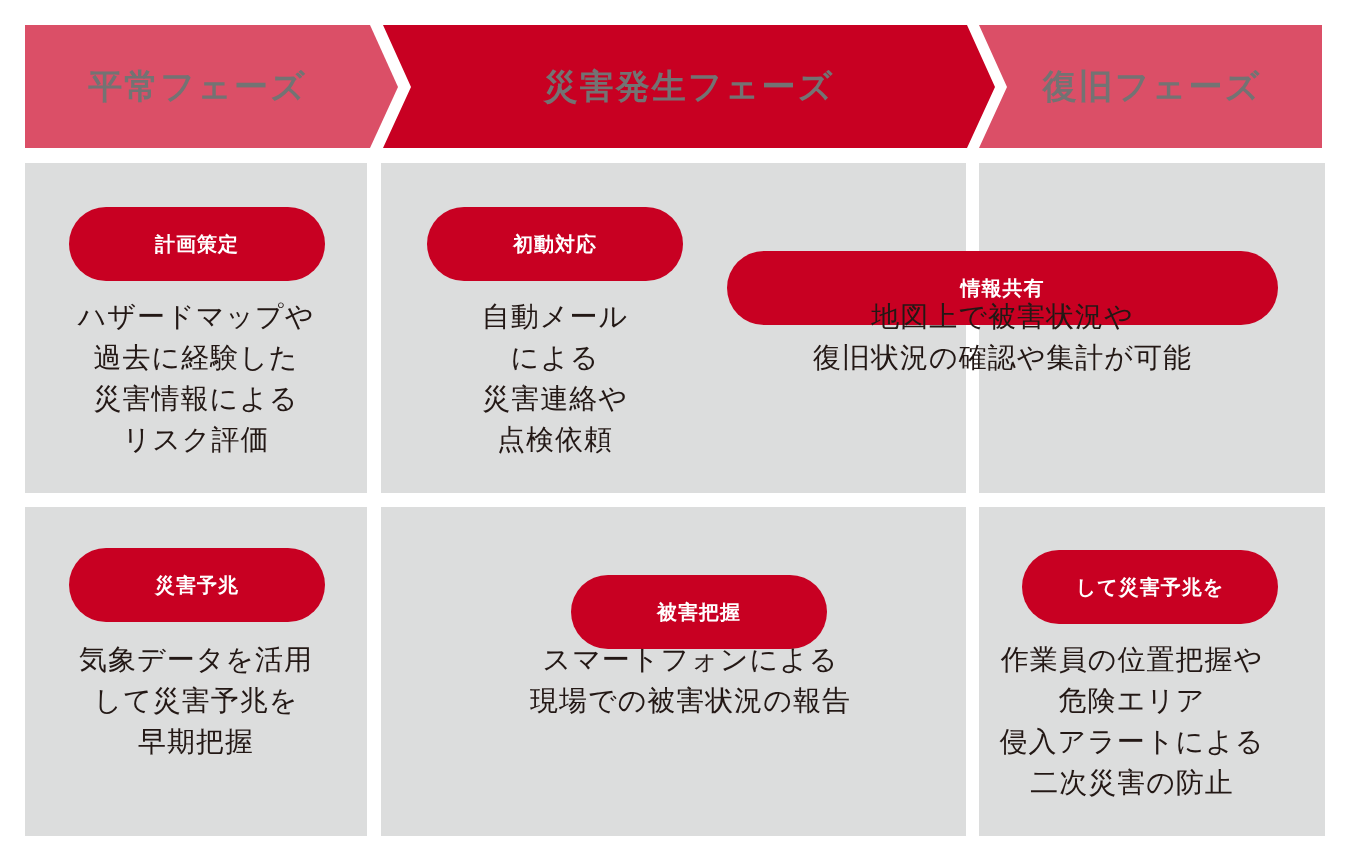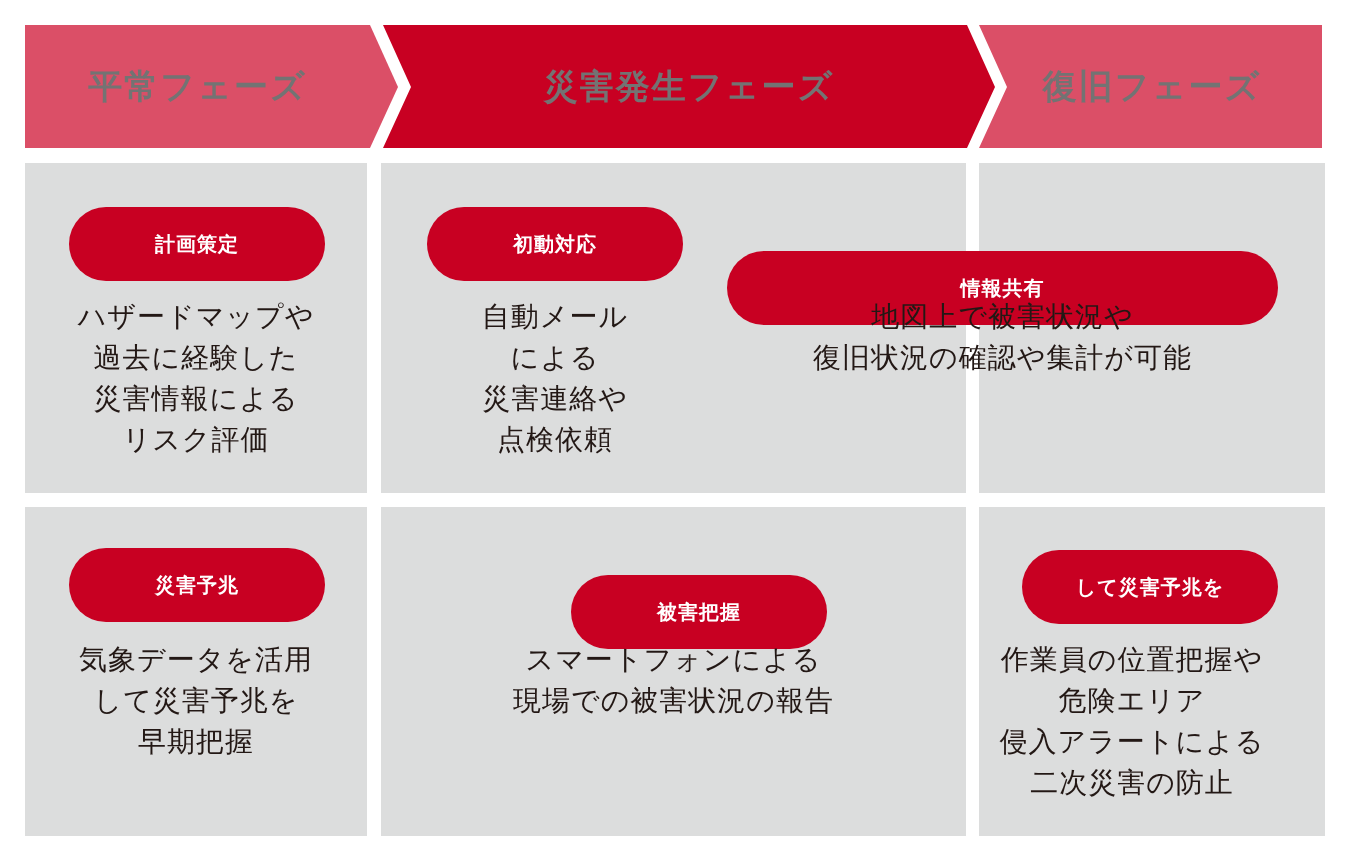--- a/index.html
+++ b/index.html
@@ -98,20 +98,20 @@
 <div class="pill" style="left:727px; top:207px; width:551px;margin-top:44px;">情報共有</div>
 <div class="desc" style="left:727px; top:296px; width:551px;">地図上で被害状況や
 復旧状況の確認や集計が可能</div>
 
 <div class="pill" style="left:69px; top:548px; width:256px;text-align:center;">災害予兆</div>
 <div class="desc" style="left:25px; top:639px; width:342px;">気象データを活用
 して災害予兆を
 早期把握</div>
 
 <div class="pill" style="left:571px; top:550px; width:256px;margin-top:25px;">被害把握</div>
-<div class="desc" style="left:381px; top:639px; width:585px;">スマートフォンによる
+<div class="desc" style="left:398px; top:639px; width:585px;">スマートフォンによる
 現場での被害状況の報告</div>
 
 <div class="pill" style="left:1022px; top:550px; width:256px;">して災害予兆を</div>
 <div class="desc" style="left:979px; top:639px; width:306px;">作業員の位置把握や
 危険エリア
 侵入アラートによる
 二次災害の防止</div>
 
 </body></html>

